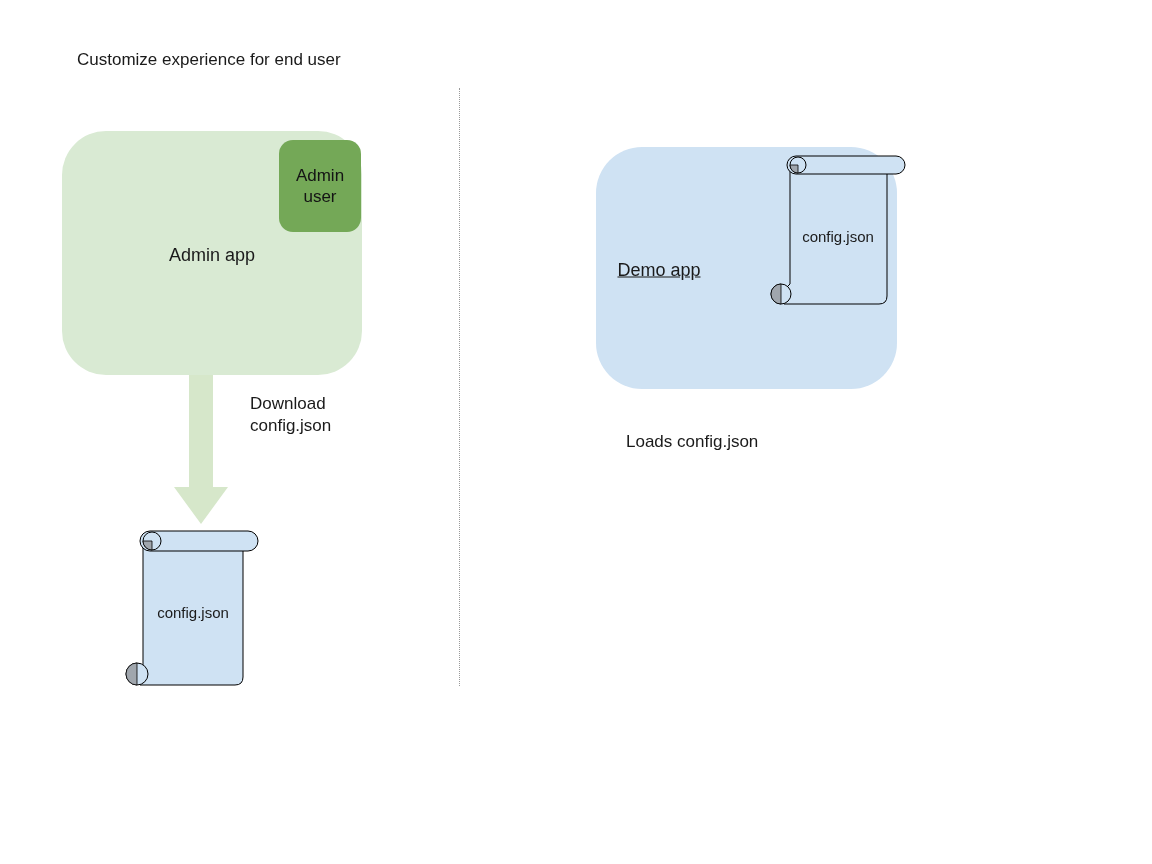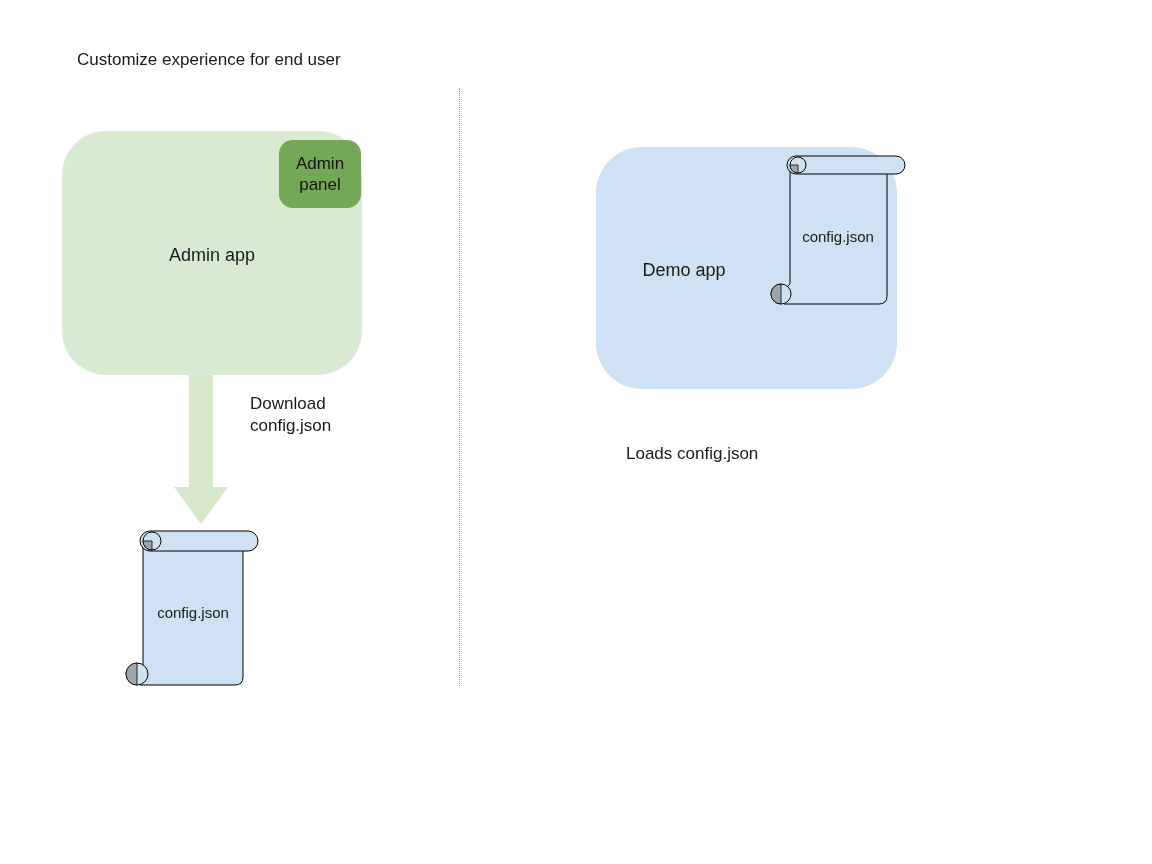--- a/index.html
+++ b/index.html
@@ -15,49 +15,49 @@
     border-left:1px dotted #999999;
   }
   .app-box{position:absolute;}
   .admin-app{left:62px;top:131px;width:300px;height:244px;border-radius:44px;}
   .demo-app{left:596px;top:147px;width:301px;height:242px;border-radius:46px;}
   .app-label{
     position:absolute;transform:translate(-50%,-50%);
     font-size:18px;white-space:nowrap;
   }
   .admin-app-label{left:212px;top:255px;}
-  .demo-app-label{left:684px;top:270px;}
+  .demo-app-label{left:659px;top:270px;text-decoration:underline;}
   .admin-panel{
-    position:absolute;left:279px;top:140px;width:82px;height:68px;border-radius:14px;
+    position:absolute;left:279px;top:140px;width:82px;height:92px;border-radius:14px;
     display:flex;flex-direction:column;align-items:center;justify-content:center;
     font-size:17px;line-height:21px;color:#141414;text-align:center;
   }
   .down-arrow{position:absolute;left:170px;top:375px;}
   .download-label{position:absolute;left:250px;top:393px;font-size:17px;line-height:22px;}
   .scroll{position:absolute;}
   .scroll-left{left:122px;top:527px;}
   .scroll-right{left:769px;top:153px;}
-  .caption{position:absolute;left:626px;top:444px;font-size:17px;white-space:nowrap;}
+  .caption{position:absolute;left:626px;top:432px;font-size:17px;white-space:nowrap;}
   svg text{font-family:"Liberation Sans",sans-serif;fill:#1a1a1a;}
 </style>
 </head>
 <body>
 
 <div class="canvas" style="background-color: rgb(255, 255, 255);">
 
   <div class="section-title left-title">Customize experience for end user</div>
 
   <div class="divider" style="border-left-color: rgb(153, 153, 153);"></div>
 
   <div class="app-box admin-app" style="background-color: rgb(217, 234, 211);"></div>
   <div class="app-label admin-app-label">Admin app</div>
 
   <div class="admin-panel" style="background-color: rgb(116, 168, 87);">
     <div>Admin</div>
-    <div>panel</div>
+    <div>user</div>
   </div>
 
   <svg class="down-arrow" width="64" height="152" viewBox="0 0 64 152">
     <polygon points="19,0 43,0 43,112 58,112 31,149 4,112 19,112" fill="#d6e7ca"></polygon>
   </svg>
 
   <div class="download-label">
     <div>Download</div>
     <div>config.json</div>
   </div>

